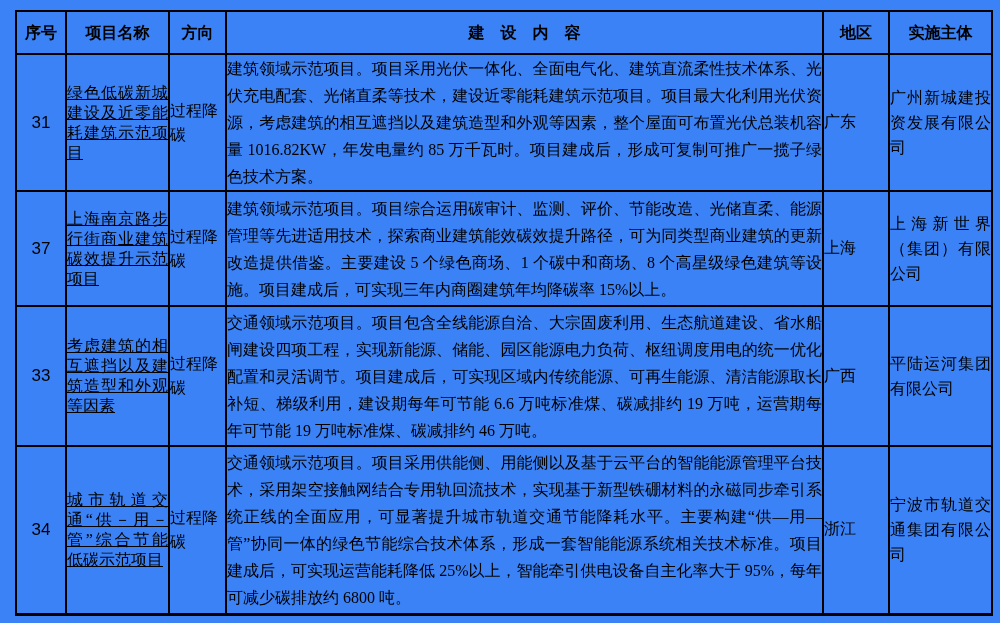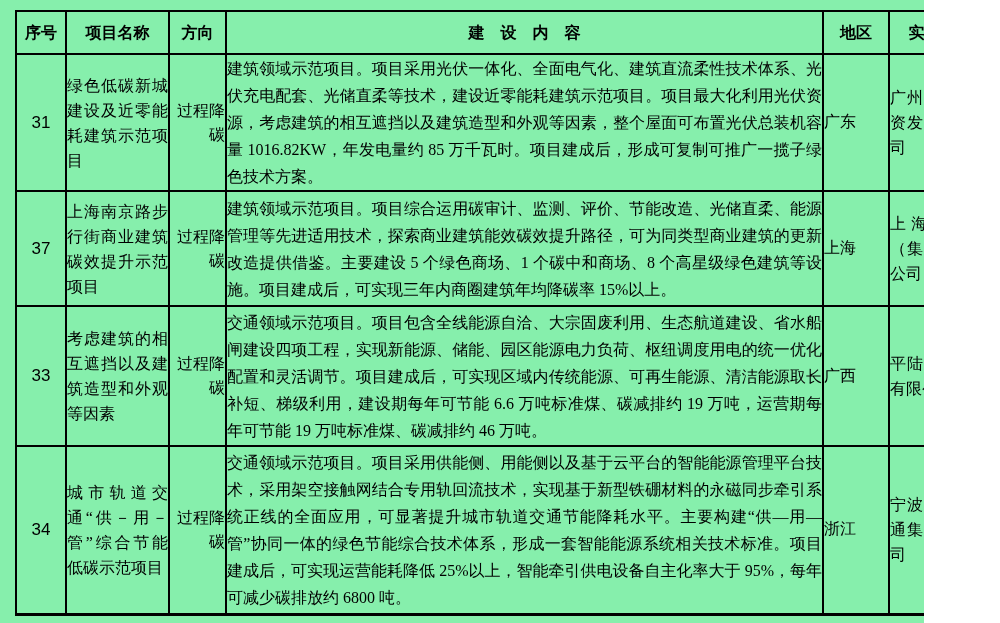--- a/index.html
+++ b/index.html
@@ -1,19 +1,19 @@
 <!DOCTYPE html>
 <html><head>
 <meta charset="utf-8">
 <style>
   html,body{margin:0;padding:0;background:#ffffff;}
   .doc{
     position:relative;
-    width:924px;height:623px;
-    background:#86efac;
+    width:1000px;height:623px;
+    background:#3b82f6;
     font-family:"Liberation Serif","DejaVu Serif",serif;
     color:#000;
     overflow:hidden;
   }
   table.gov-table{
     position:absolute;left:15px;top:10px;
     width:976px;
     border-collapse:collapse;
     table-layout:fixed;
   }
@@ -32,26 +32,26 @@
   .col-entity{width:103px;}
   .gov-table th{
     font-size:16px;font-weight:bold;text-align:center;
     height:41px;line-height:1.2;
   }
   .cell-no{
     text-align:center;font-size:17px;
     font-family:Liberation Sans, sans-serif;
   }
   .cell-name{
-    font-size:16px;line-height:25px;
+    font-size:16px;line-height:20px;
     padding:0 6px;
-    text-align:justify;text-justify:inter-character;
+    text-align:justify;text-justify:inter-character;text-decoration:underline;
   }
   .cell-dir{
-    text-align:right;font-size:16px;line-height:24px;
+    text-align:left;font-size:16px;line-height:24px;
     padding:0 11px;
     margin-left:25px;
   }
   .cell-content{
     font-size:16px;line-height:27px;
     padding:2px 9px 2px 9px;
     text-align:justify;text-justify:inter-ideograph;
   }
   .cell-region{font-size:16px;}
   .cell-entity{

